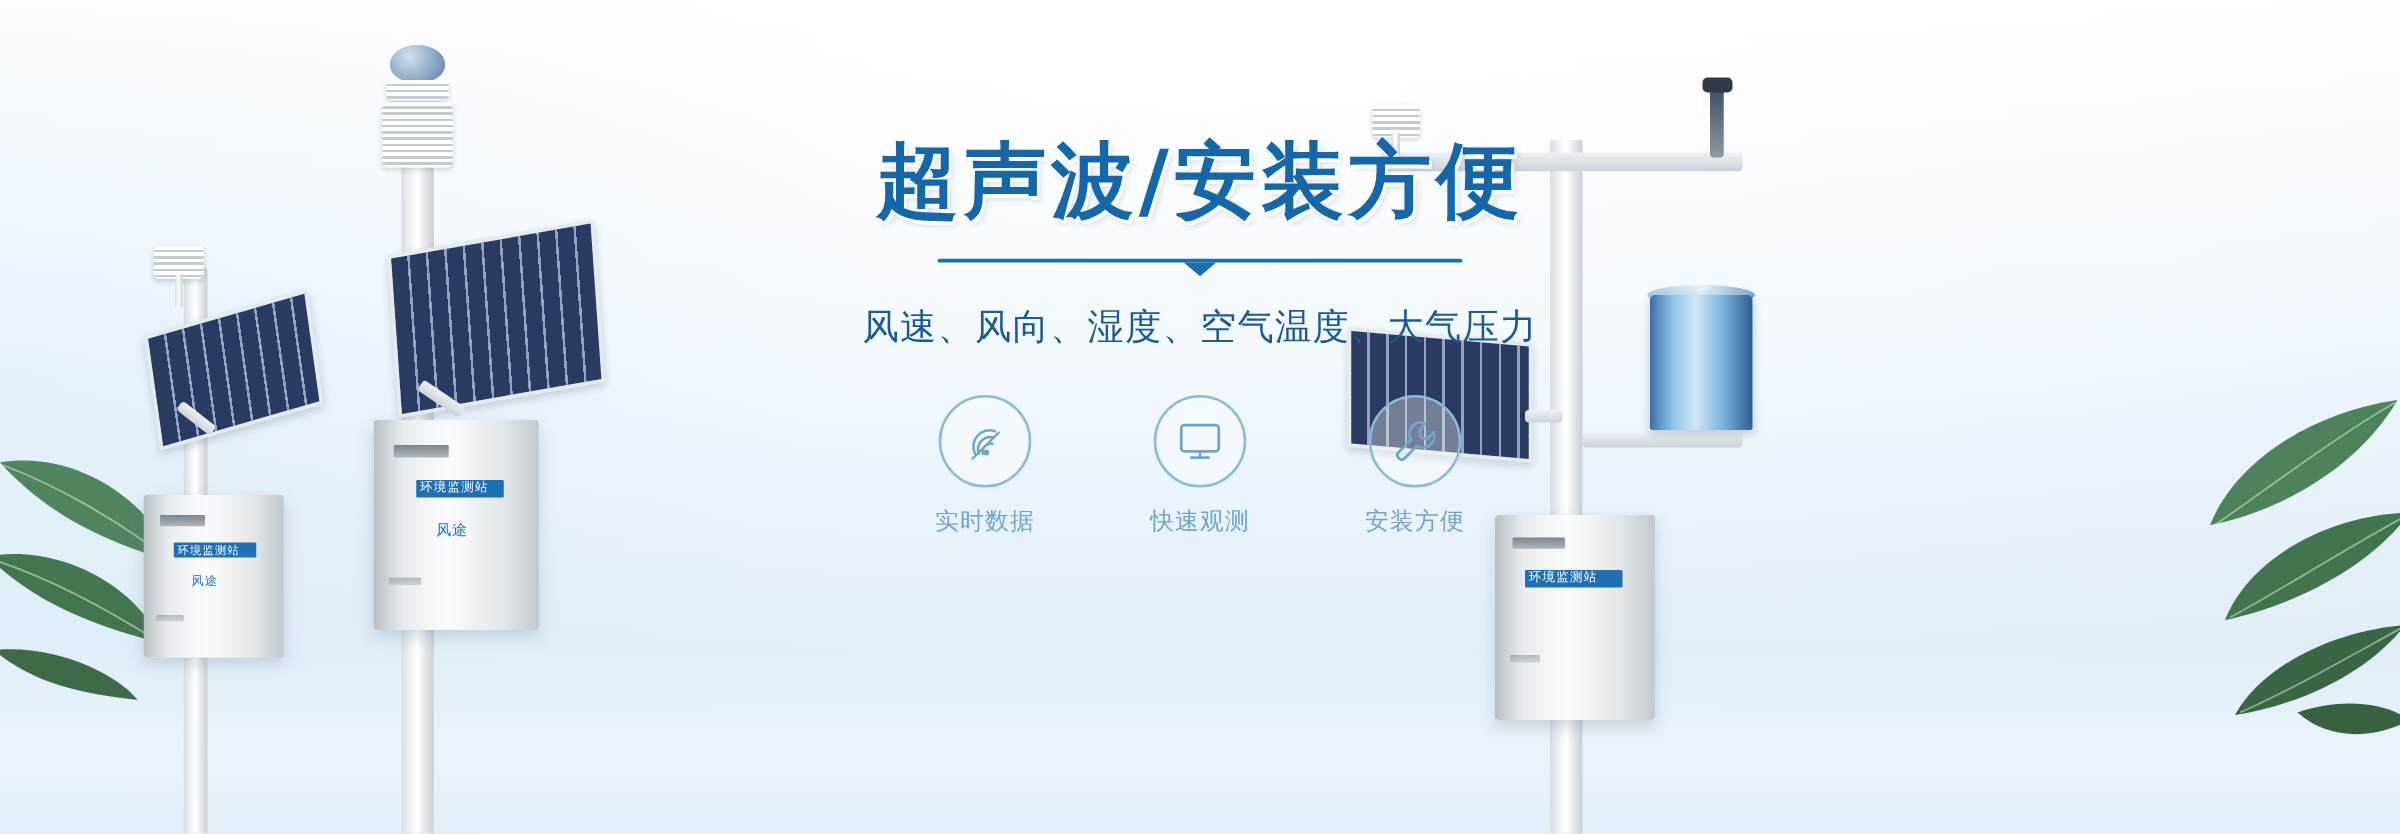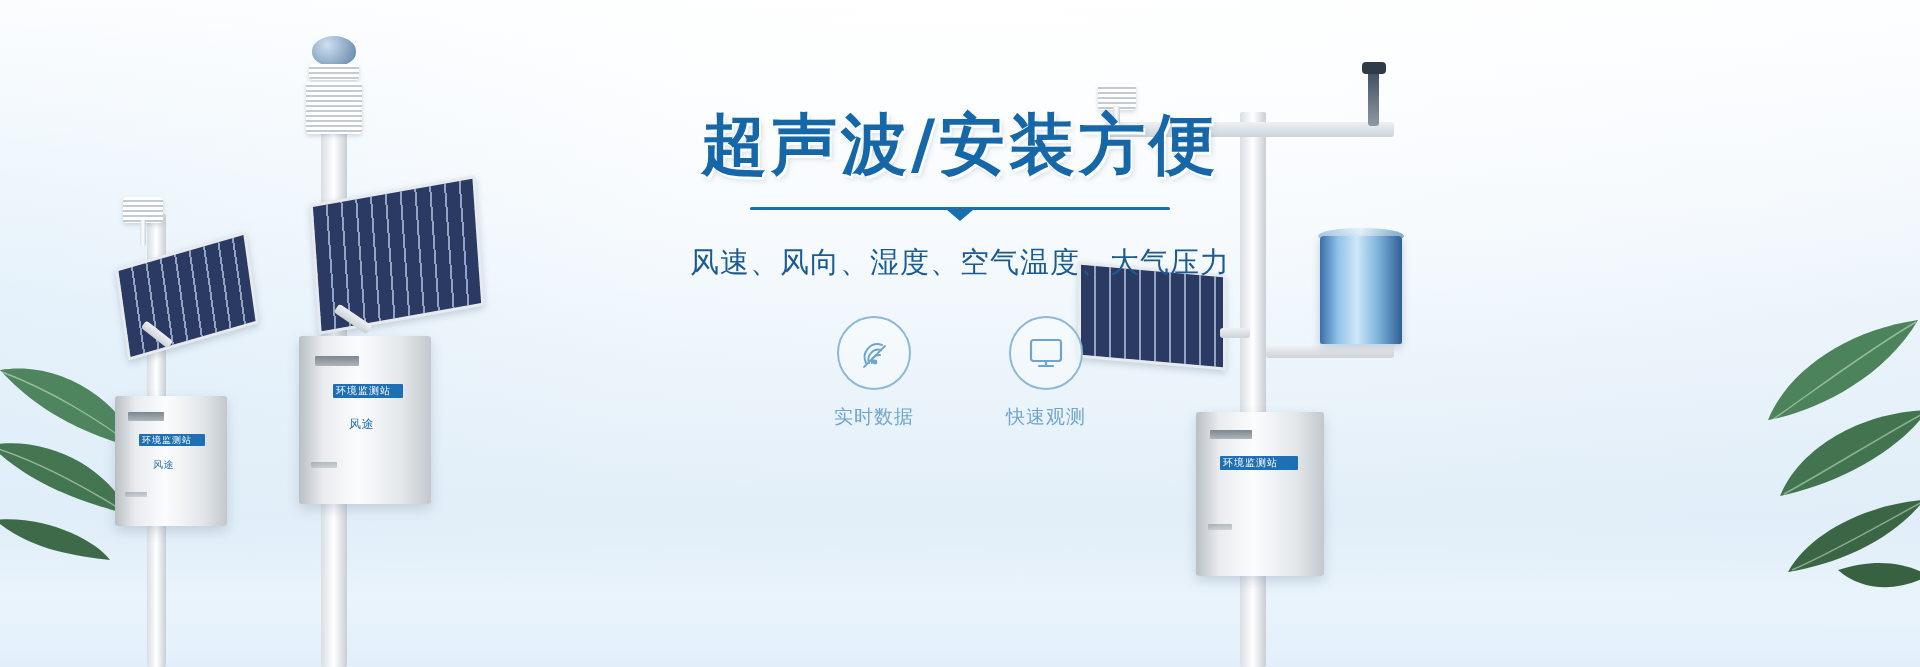--- a/index.html
+++ b/index.html
@@ -293,17 +293,25 @@
         <div class="circle">
           <svg width="40" height="36" viewBox="0 0 40 36" fill="none" stroke="#6fa5cd" stroke-width="2.2" stroke-linecap="round" stroke-linejoin="round">
             <rect x="5" y="5" width="30" height="21" rx="2.5"></rect>
             <path d="M13 31 H27"></path>
             <path d="M20 26 V31"></path>
           </svg>
         </div>
         <div class="feature-label">快速观测</div>
       </div>
 
+      <div class="feature">
+        <div class="circle">
+          <svg width="40" height="40" viewBox="0 0 40 40" fill="none" stroke="#6fa5cd" stroke-width="2.2" stroke-linecap="round" stroke-linejoin="round">
+            <path d="M27.5 5.5 a9 9 0 0 0 -10.6 13.3 L6.5 29.2 a2.6 2.6 0 0 0 0 3.7 l1.1 1.1 a2.6 2.6 0 0 0 3.7 0 L21.7 23.5 A9 9 0 0 0 35 12.9 l-5.2 5.2 -5.1 -0.9 -0.9 -5.1 Z"></path>
+          </svg>
+        </div>
+        <div class="feature-label">安装方便</div>
+      </div>
 
     </div>
   </div>
 
 </div>
 
 </body></html>

